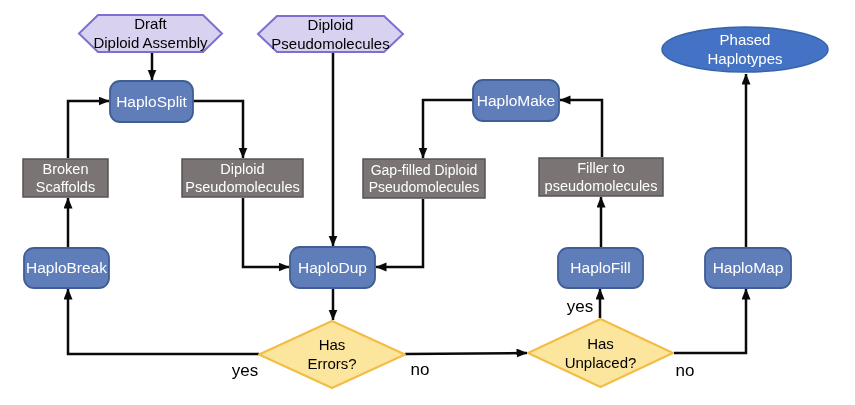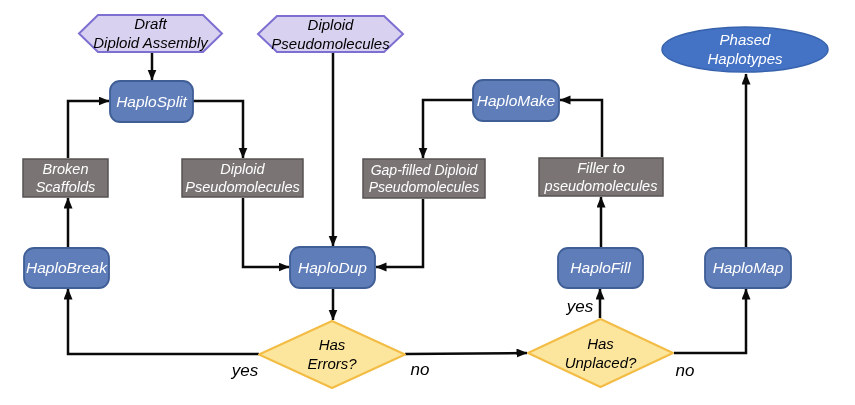--- a/index.html
+++ b/index.html
@@ -1,20 +1,19 @@
 <!DOCTYPE html>
 <html><head>
 <meta charset="utf-8">
 <style>
   html, body { margin: 0; padding: 0; background: #ffffff; }
   .stage {
     width: 855px; height: 405px; background: #ffffff;
     position: relative; overflow: hidden;
     font-family: "Liberation Sans", sans-serif;
-    font-style: italic;
   }
   svg { display: block; }
   text { font-family: "Liberation Sans", sans-serif; }
 </style>
 </head>
 <body>
 
 <div class="stage">
   <svg id="flowchart" width="855" height="405" viewBox="0 0 855 405" xmlns="http://www.w3.org/2000/svg" style="background: rgb(255, 255, 255);">
       <defs>

